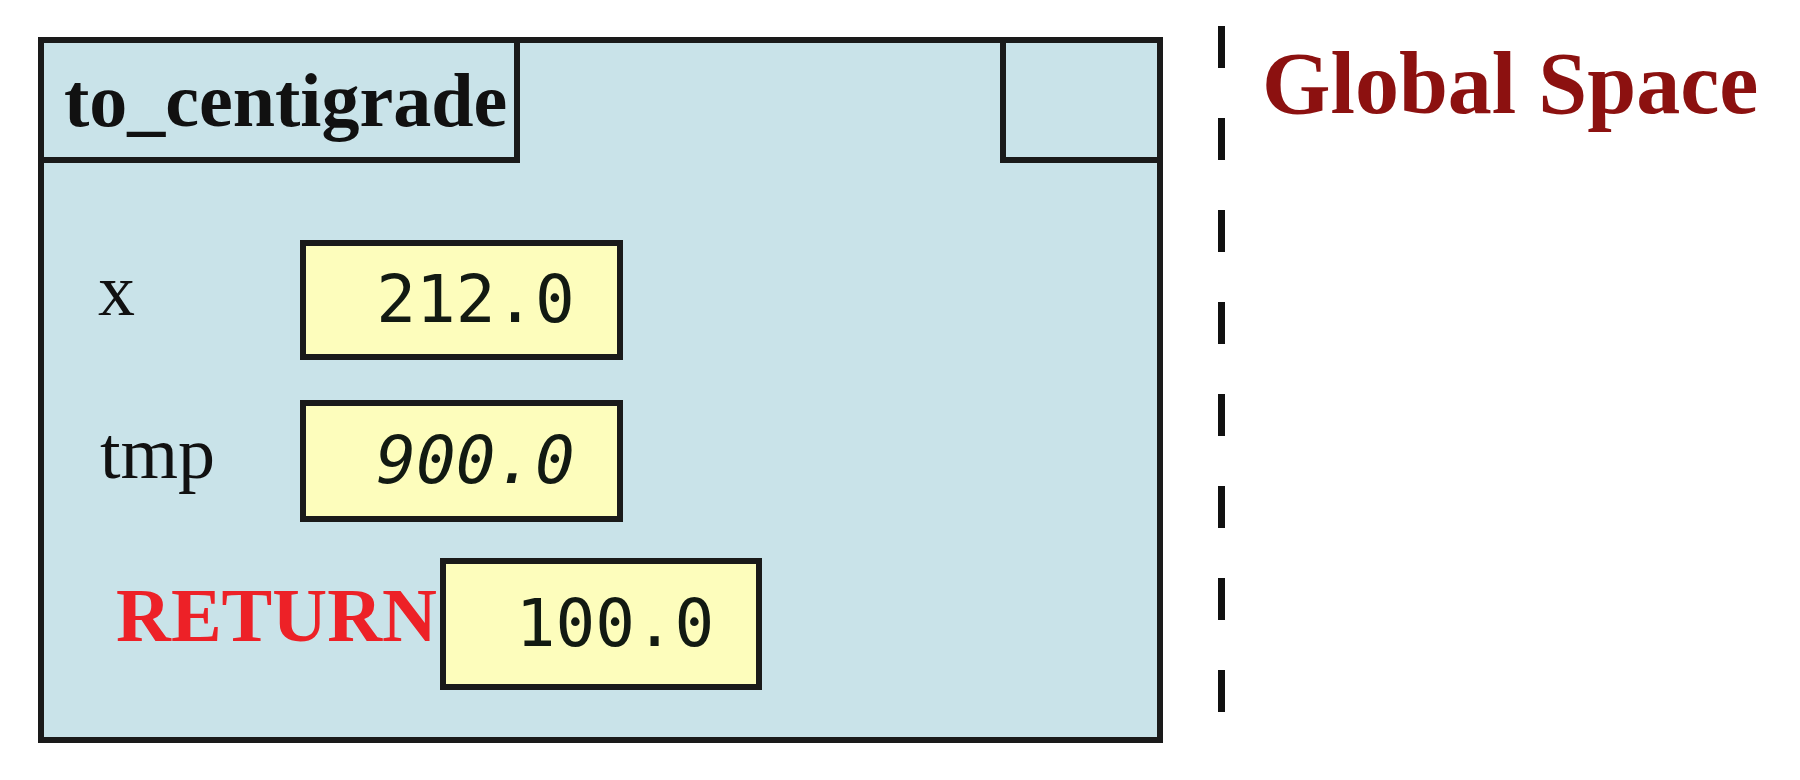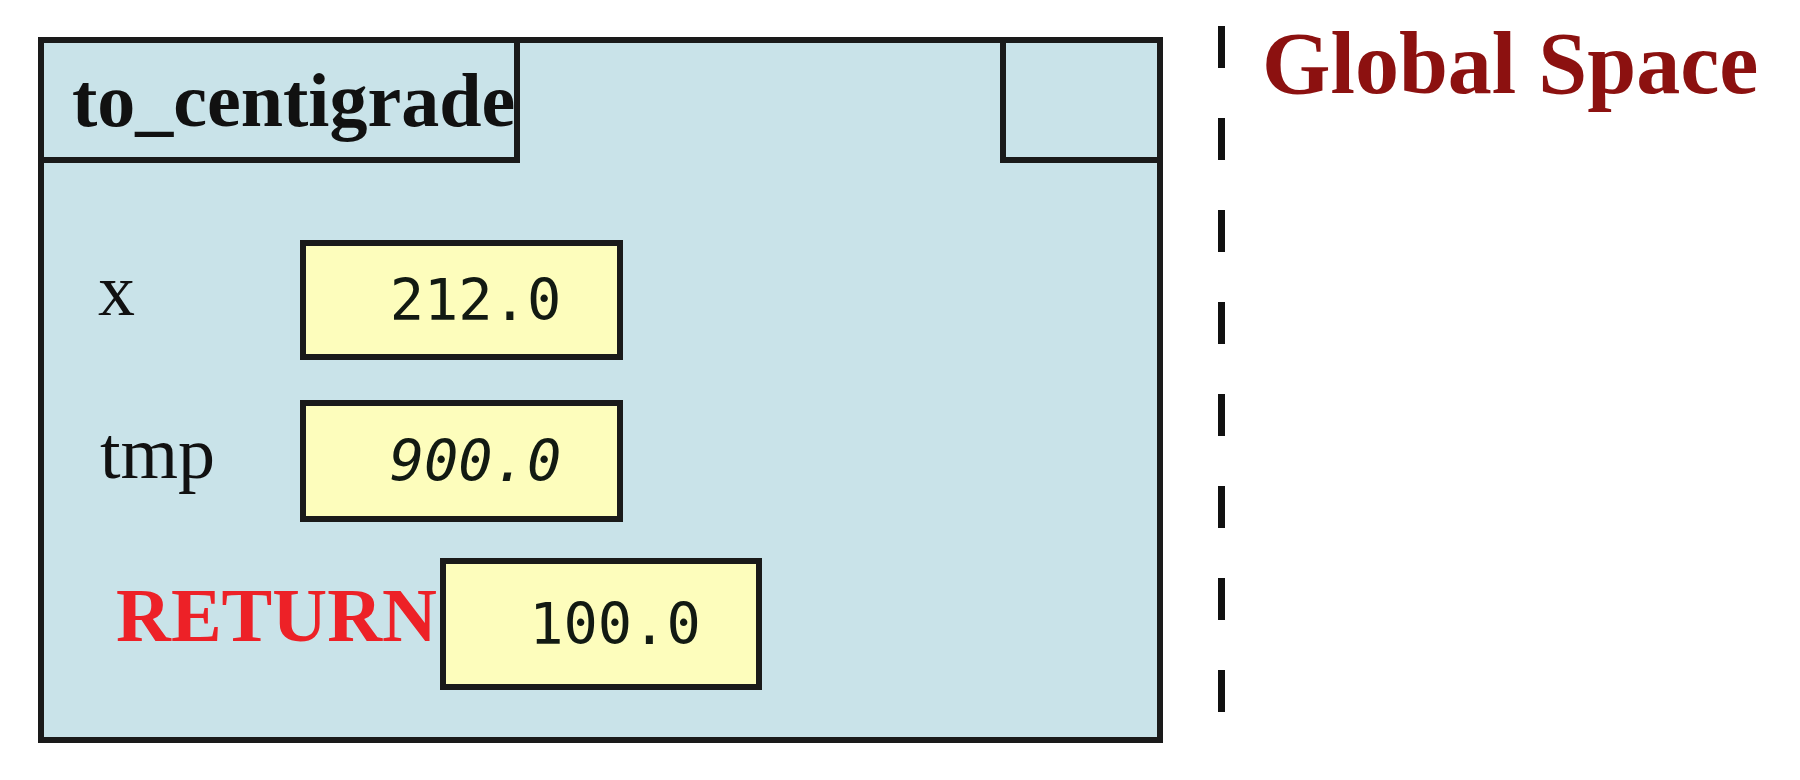--- a/index.html
+++ b/index.html
@@ -31,21 +31,21 @@
     position: absolute;
     left: 38px;
     top: 37px;
     width: 482px;
     height: 126px;
     background: #c9e3e9;
     border: 6px solid #1a1a1a;
     box-sizing: border-box;
     display: flex;
     align-items: center;
-    padding-left: 28px;
+    padding-left: 20px;
   }
   .frame-tab .tab-text {
     font-weight: bold;
     font-size: 76px;
     line-height: 1;
     color: #111111;
     white-space: nowrap;
   }
   .corner-box {
     position: absolute;
@@ -87,21 +87,21 @@
     box-sizing: border-box;
     display: flex;
     align-items: center;
     justify-content: center;
   }
   .value-box.box-x      { left: 300px; top: 240px; width: 323px; height: 120px; }
   .value-box.box-tmp    { left: 300px; top: 400px; width: 323px; height: 122px; font-style: italic; }
   .value-box.box-return { left: 440px; top: 558px; width: 322px; height: 132px; }
   .value-text {
     font-family: "DejaVu Sans Mono", monospace;
-    font-size: 57px;
+    font-size: 66px;
     line-height: 1;
     color: #121a12;
     white-space: nowrap;
     margin-left: 28px;
   }
 
   
   .divider {
     position: absolute;
     left: 1218px;
@@ -110,21 +110,21 @@
     height: 736px;
     background: repeating-linear-gradient(
       to bottom,
       #111111 0px, #111111 42px,
       transparent 42px, transparent 92px
     );
   }
   .global-title {
     position: absolute;
     left: 1262px;
-    top: 20px;
+    top: 40px;
     font-size: 88px;
     line-height: 1;
     font-weight: bold;
     color: #8c1110;
     white-space: nowrap;
   }
 </style>
 </head>
 <body>
 

